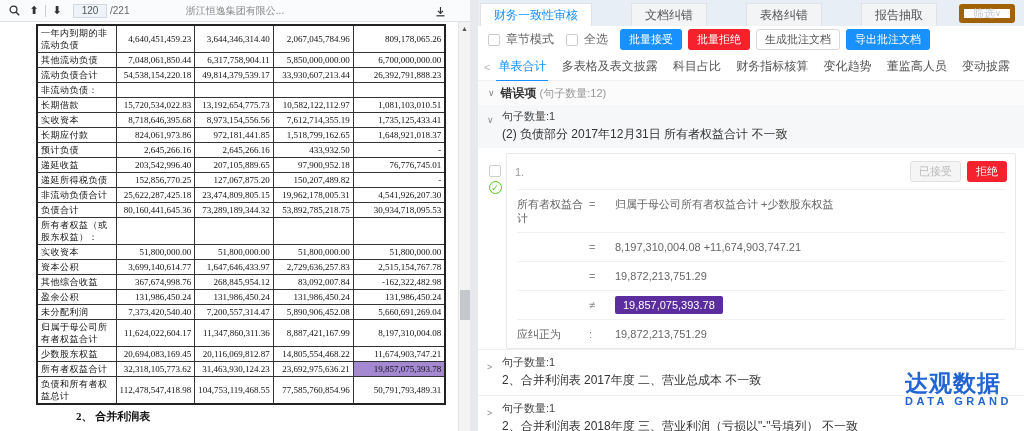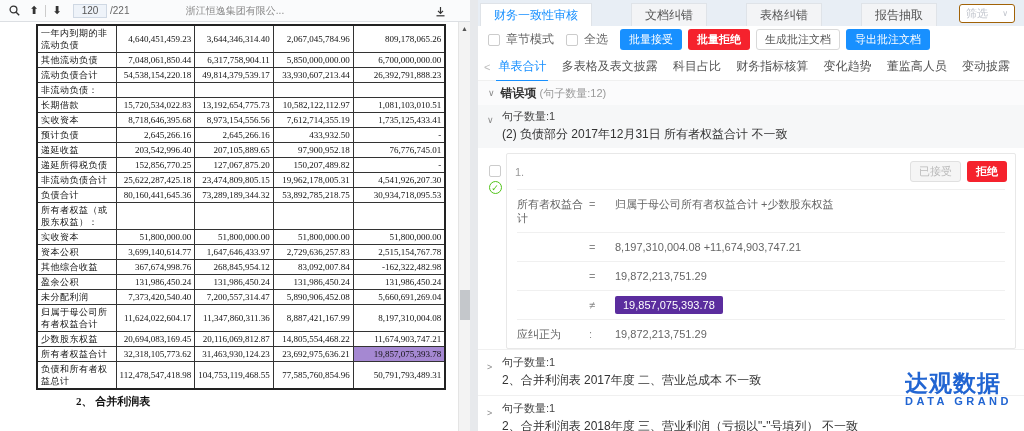--- a/index.html
+++ b/index.html
@@ -46,33 +46,33 @@
   
   .review-panel { flex:1; height:431px; background:#fff; position:relative; overflow:hidden;
     display:flex; flex-direction:column; }
   .tab-strip { height:26px; background:#e8eef5; display:flex; align-items:flex-end;
     padding-left:2px; position:relative; flex:none;gap:37px; }
   .tab { height:23px; padding:0 13px; display:flex; align-items:center; font-size:12px;
     color:#555; background:#f3f4f6; border:1px solid #dfe3e8; border-bottom:none;
     margin-right:2px; cursor:pointer; white-space:nowrap; }
   .tab.active { background:#fff; color:#1890ff; }
   .filter-select { position:absolute; right:9px; top:4px; width:56px; height:19px;
-    border:1px solid #a16207; border-radius:3px; background:#fff; display:flex;
-    align-items:center; justify-content:space-between; padding:0 6px; font-size:11px;
+    border:5px solid #a16207; border-radius:3px; background:#fff; display:flex;
+    align-items:center; justify-content:center; padding:0 6px; font-size:11px;
     color:#c0c4cc; cursor:pointer; }
   .filter-caret { font-size:8px; color:#c0c4cc; }
 
   .controls-row { height:27px; display:flex; align-items:center; gap:6px; padding:0 10px; flex:none; }
   .cbx { width:12px; height:12px; border:1px solid #ccc; border-radius:2px; background:#fff;
     flex:none; cursor:pointer; }
   .cbx-label { font-size:12px; color:#666; margin-right:6px; cursor:default; }
   .btn { font-size:11px; line-height:1; padding:4px 8px; border-radius:3px; border:1px solid transparent;
     cursor:pointer; white-space:nowrap; }
   .btn-blue { background:#1890ff; color:#fff; }
-  .btn-red { background:#f5222d; color:#fff;font-weight:bold; }
+  .btn-red { background:#f5222d; color:#fff; }
   .btn-plain { background:#fff; color:#555; border-color:#d9d9d9; }
 
   .subtab-row { height:28px; display:flex; align-items:center; padding:0 12px 0 6px; flex:none;
     border-bottom:1px solid #f0f0f0; }
   .subtab-back { color:#bbb; font-size:11px; margin-right:6px; cursor:pointer; }
   .subtabs { flex:1; display:flex; justify-content:space-between; align-items:center; }
   .subtab { font-size:12px; color:#555; padding:6px 2px 5px; cursor:pointer; white-space:nowrap;
     border-bottom:2px solid transparent; }
   .subtab.active { color:#1890ff; border-bottom-color:#1890ff; }
 
@@ -180,20 +180,27 @@
               <td class="num c2">13,192,654,775.73</td>
               <td class="num c3">10,582,122,112.97</td>
               <td class="num c4">1,081,103,010.51</td>
             </tr>
             <tr>
               <td class="lbl">实收资本</td>
               <td class="num c1">8,718,646,395.68</td>
               <td class="num c2">8,973,154,556.56</td>
               <td class="num c3">7,612,714,355.19</td>
               <td class="num c4">1,735,125,433.41</td>
+            </tr>
+            <tr>
+              <td class="lbl">长期应付款</td>
+              <td class="num c1">824,061,973.86</td>
+              <td class="num c2">972,181,441.85</td>
+              <td class="num c3">1,518,799,162.65</td>
+              <td class="num c4">1,648,921,018.37</td>
             </tr>
             <tr>
               <td class="lbl">预计负债</td>
               <td class="num c1">2,645,266.16</td>
               <td class="num c2">2,645,266.16</td>
               <td class="num c3">433,932.50</td>
               <td class="num c4">-</td>
             </tr>
             <tr>
               <td class="lbl">递延收益</td>

